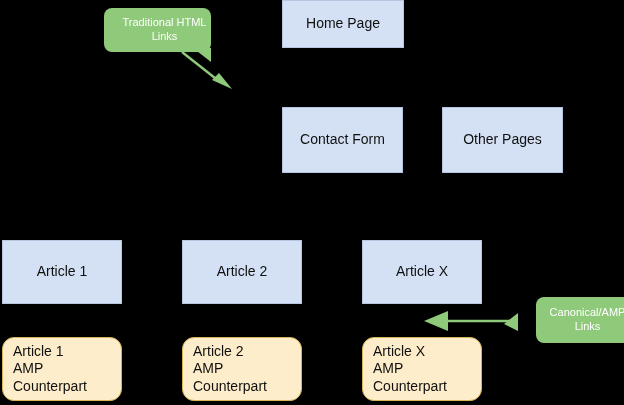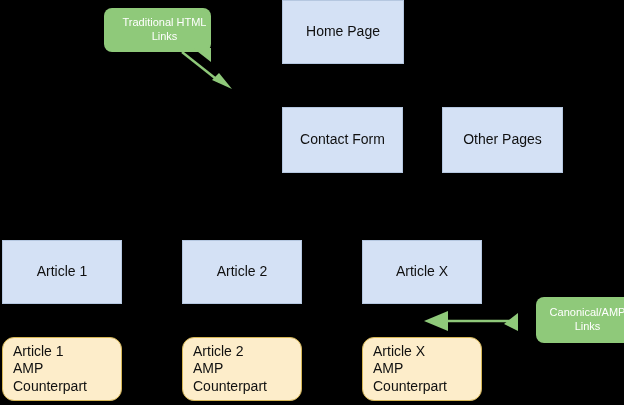--- a/index.html
+++ b/index.html
@@ -61,21 +61,21 @@
   }
 </style>
 </head>
 <body>
 
 <div id="canvas">
 
   <div class="node callout" style="left:104px; top:8px; width:107px; height:44px;padding-left:14px;">Traditional HTML
 Links</div>
 
-  <div class="node box-blue" style="left:282px; top:0px; width:122px; height:64px;">Home Page</div>
+  <div class="node box-blue" style="left:282px; top:0px; width:122px; height:48px;">Home Page</div>
 
 
   <div class="node box-blue" style="left:282px; top:107px; width:121px; height:66px;">Contact Form</div>
 
   <div class="node box-blue" style="left:442px; top:107px; width:121px; height:66px;">Other Pages</div>
 
   <div class="node box-blue" style="left:2px; top:240px; width:120px; height:64px;">Article 1</div>
 
   <div class="node box-blue" style="left:182px; top:240px; width:120px; height:64px;">Article 2</div>
 

